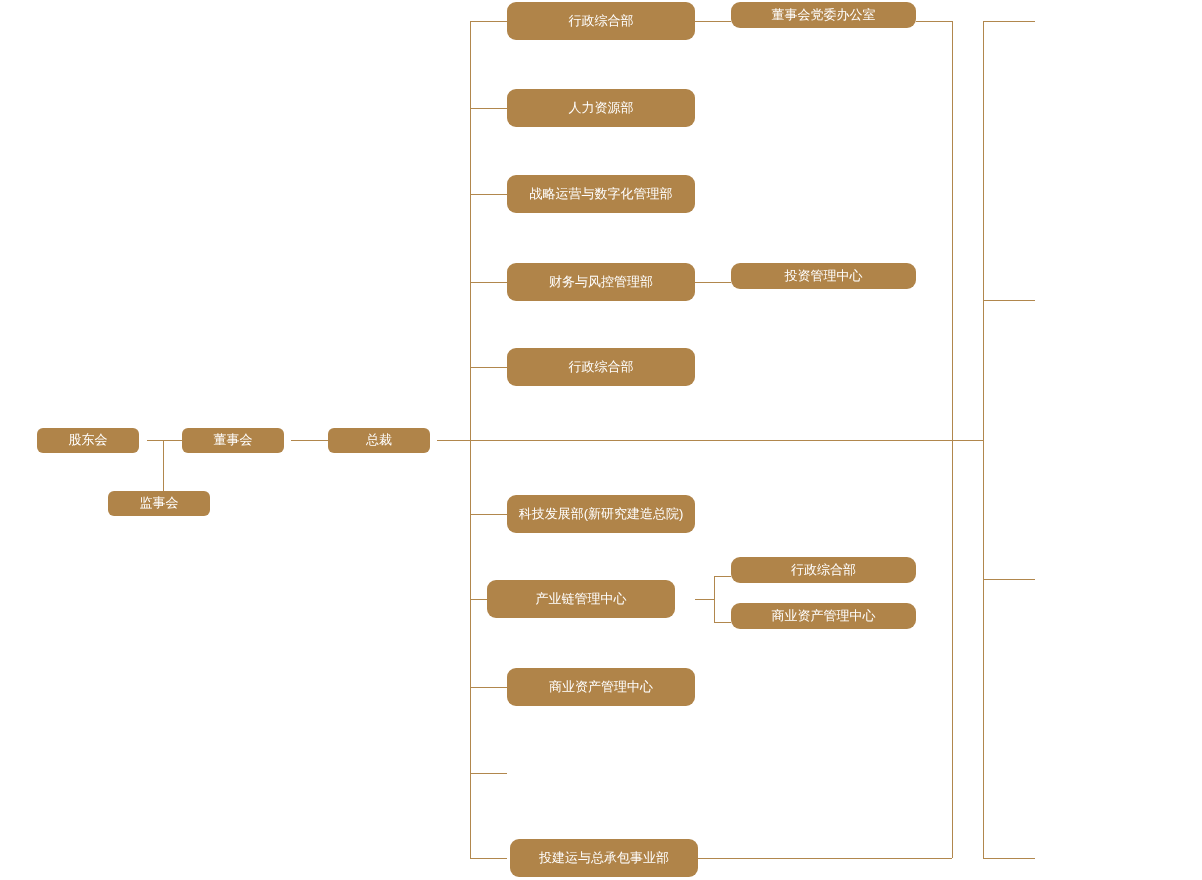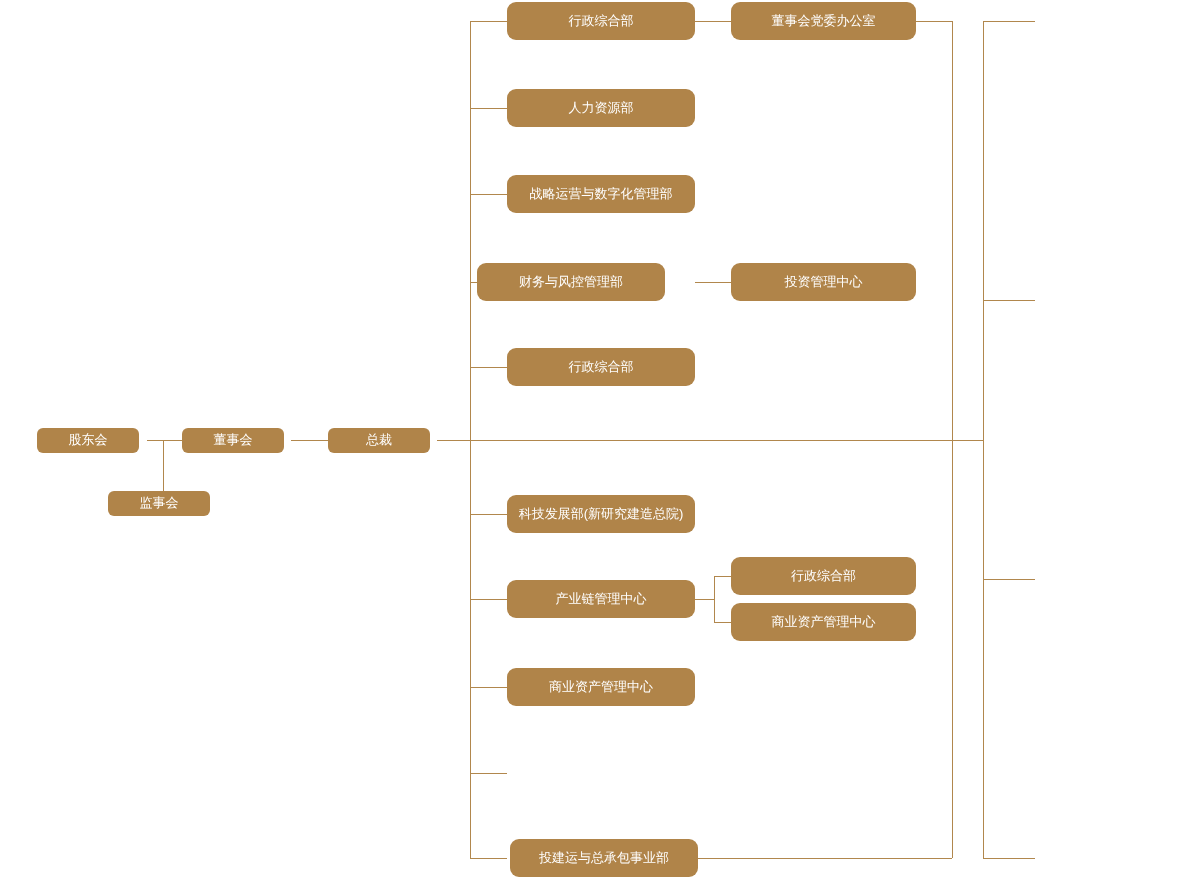--- a/index.html
+++ b/index.html
@@ -30,21 +30,21 @@
     box-sizing: border-box;
     white-space: nowrap;
   }
   .node.col {
     width: 188px;
     height: 38px;
     border-radius: 9px;
   }
   .node.col2 {
     width: 185px;
-    height: 38px;
+    height: 26px;
     border-radius: 9px;
     left: 731px;
   }
   .node.small {
     width: 102px;
     height: 25px;
     border-radius: 6px;
   }
   .hl {
     position: absolute;
@@ -96,24 +96,24 @@
   <div class="hl" style="left:983px;top:858px;width:52px"></div>
 
   <div class="node small" style="left:37px;top:428px">股东会</div>
   <div class="node small" style="left:182px;top:428px">董事会</div>
   <div class="node small" style="left:328px;top:428px">总裁</div>
   <div class="node small" style="left:108px;top:491px">监事会</div>
 
   <div class="node col" style="left:507px;top:2px">行政综合部</div>
   <div class="node col" style="left:507px;top:89px">人力资源部</div>
   <div class="node col" style="left:507px;top:175px">战略运营与数字化管理部</div>
-  <div class="node col" style="left:477px;top:263px">财务与风控管理部</div>
+  <div class="node col" style="left:507px;top:263px">财务与风控管理部</div>
   <div class="node col" style="left:507px;top:348px">行政综合部</div>
   <div class="node col" style="left:507px;top:495px">科技发展部(新研究建造总院)</div>
-  <div class="node col" style="left:507px;top:580px">产业链管理中心</div>
+  <div class="node col" style="left:487px;top:580px">产业链管理中心</div>
   <div class="node col" style="left:507px;top:668px">商业资产管理中心</div>
   <div class="node col" style="left:510px;top:839px">投建运与总承包事业部</div>
 
   <div class="node col2" style="top:2px">董事会党委办公室</div>
   <div class="node col2" style="top:263px">投资管理中心</div>
   <div class="node col2" style="top:557px">行政综合部</div>
   <div class="node col2" style="top:603px">商业资产管理中心</div>
 
 </div>
 

